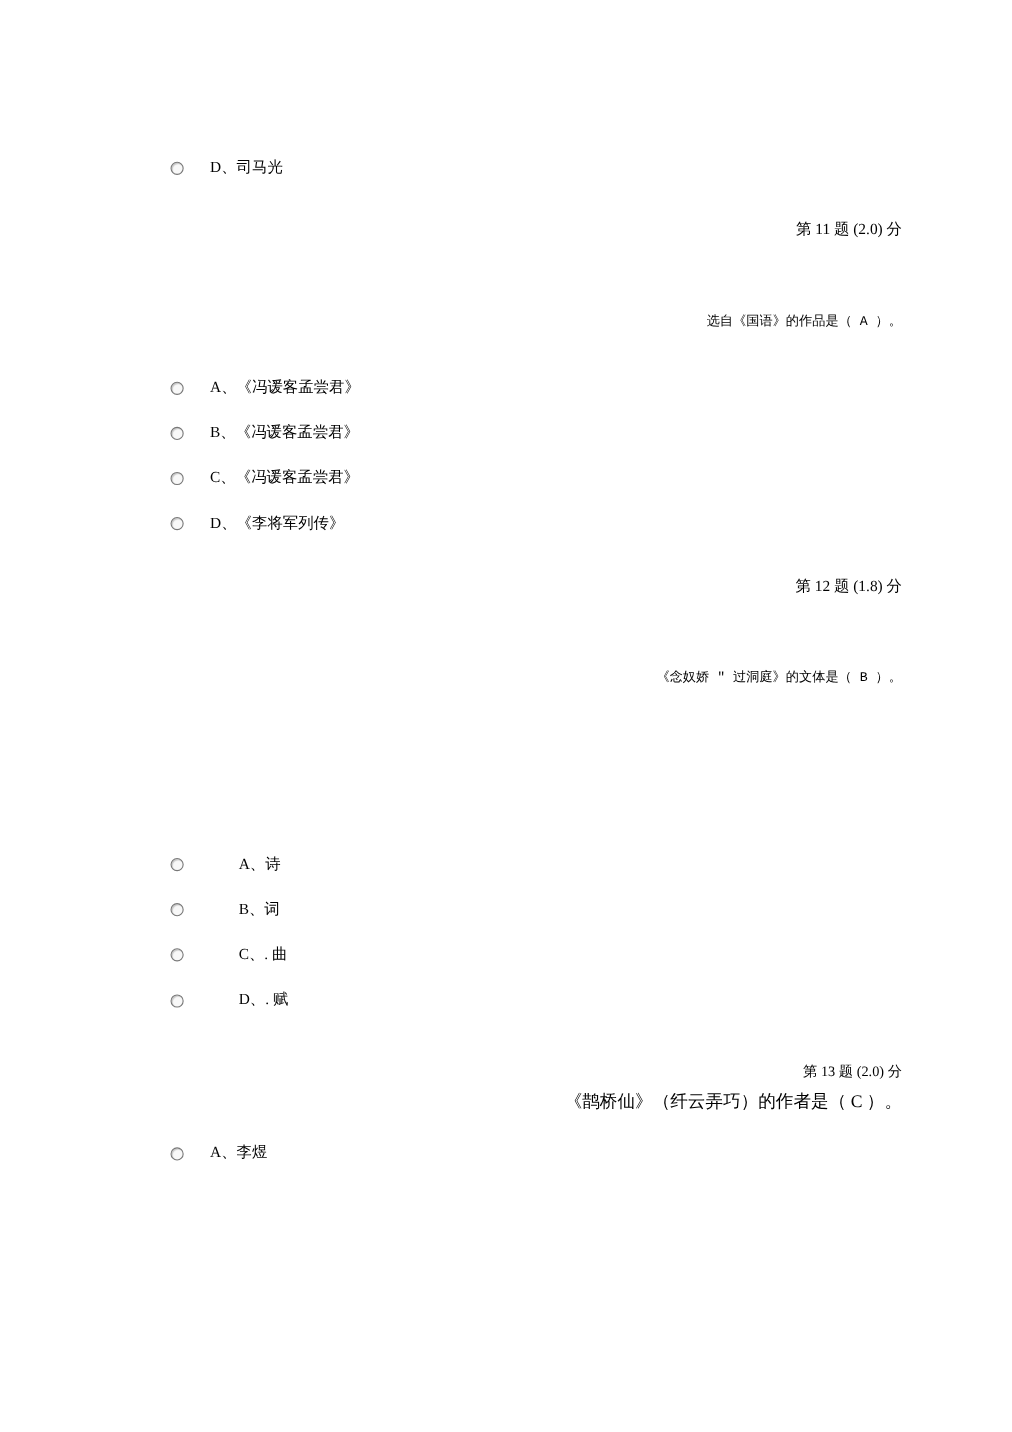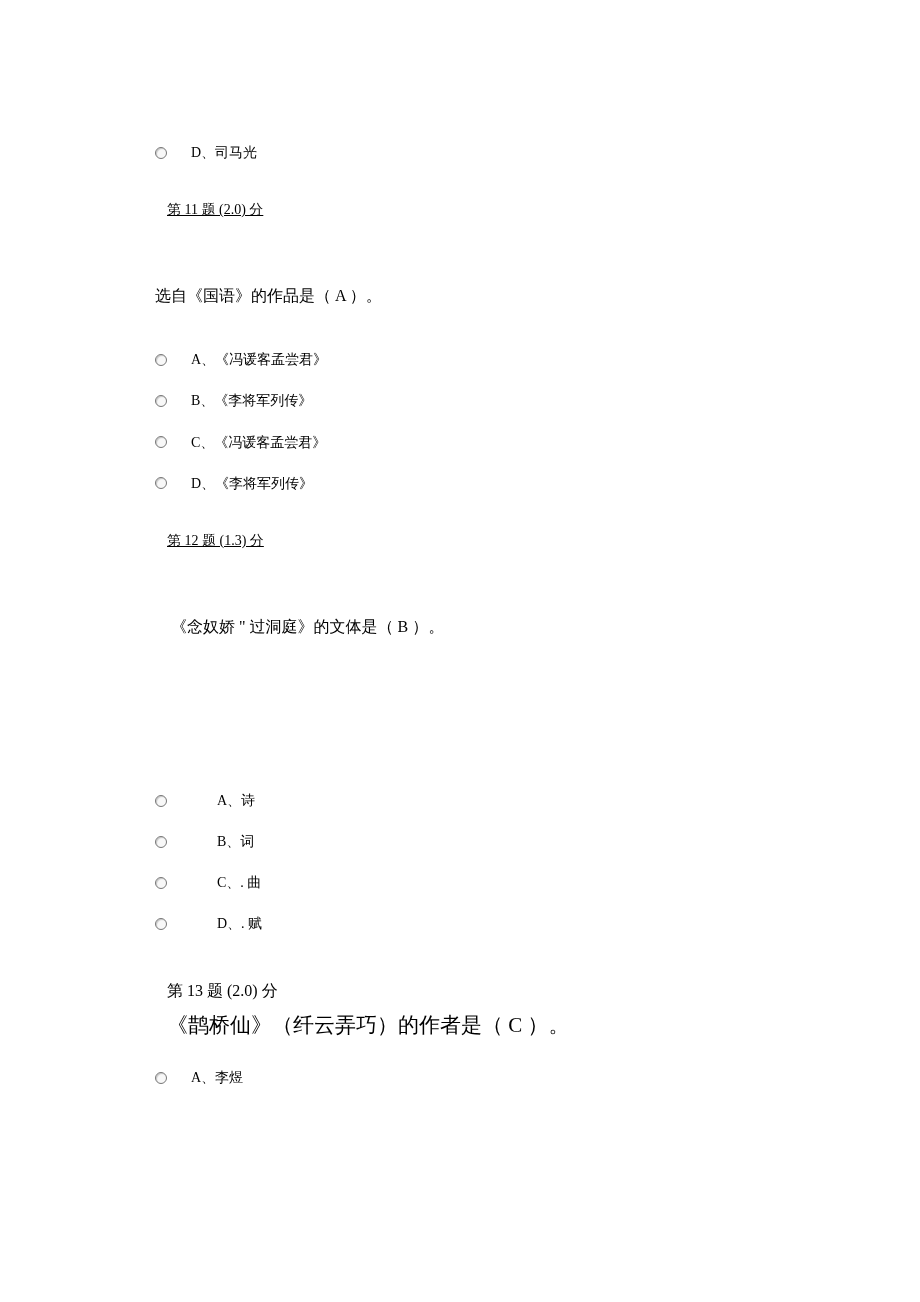--- a/index.html
+++ b/index.html
@@ -1,15 +1,15 @@
 <!DOCTYPE html>
 <html><head>
   <meta charset="utf-8">
   <style>
-    * { margin: 0; padding: 0; box-sizing: border-box; }
+    * { margin: 0; padding: 0; box-sizing: border-box; text-align: right; }
     body {
       width: 920px;
       min-height: 1302px;
       background: #ffffff;
       font-family: "SimSun", "宋体", serif;
       font-size: 14px;
       color: #000;
       padding-top: 140px;
       padding-left: 155px;
       padding-right: 100px;
@@ -34,39 +34,39 @@
       margin-right: 50px;
     }
     .option-text {
       font-size: 14px;
     }
     .question-header {
       margin-left: 12px;
       margin-top: 32px;
       margin-bottom: 60px;
       font-size: 14px;
-      text-decoration: underline;
     }
     .question-stem {
       margin-left: 0px;
       margin-bottom: 36px;
-      font-size: 16px;
+      font-size: 12px;
+      font-family: Liberation Mono, monospace;
     }
     .question-stem.indent {
       margin-left: 16px;
     }
     .q13-stem {
       margin-left: 12px;
-      font-size: 21px;
+      font-size: 16px;
       margin-bottom: 20px;
     }
     .q13-header {
       margin-left: 12px;
       margin-top: 40px;
-      font-size: 16px;
+      font-size: 13px;
       margin-bottom: 2px;
       font-family: Liberation Serif, serif;
     }
     .big-gap { height: 110px; }
   </style>
 </head>
 <body>
 
 <div class="option-row">
   <span class="radio"></span>
@@ -76,32 +76,32 @@
 <div class="question-header">第 11 题 (2.0) 分</div>
 
 <div class="question-stem">选自《国语》的作品是（    A    ）。</div>
 
 <div class="option-row">
   <span class="radio"></span>
   <span class="option-text">A、《冯谖客孟尝君》</span>
 </div>
 <div class="option-row">
   <span class="radio"></span>
-  <span class="option-text">B、《李将军列传》</span>
+  <span class="option-text">B、《冯谖客孟尝君》</span>
 </div>
 <div class="option-row">
   <span class="radio"></span>
   <span class="option-text">C、《冯谖客孟尝君》</span>
 </div>
 <div class="option-row">
   <span class="radio"></span>
   <span class="option-text">D、《李将军列传》</span>
 </div>
 
-<div class="question-header">第 12 题 (1.3) 分</div>
+<div class="question-header">第 12 题 (1.8) 分</div>
 
 <div class="question-stem indent">《念奴娇 " 过洞庭》的文体是（   B    ）。</div>
 
 <div class="big-gap"></div>
 
 <div class="option-row">
   <span class="radio big-indent"></span>
   <span class="option-text">A、诗</span>
 </div>
 <div class="option-row">

